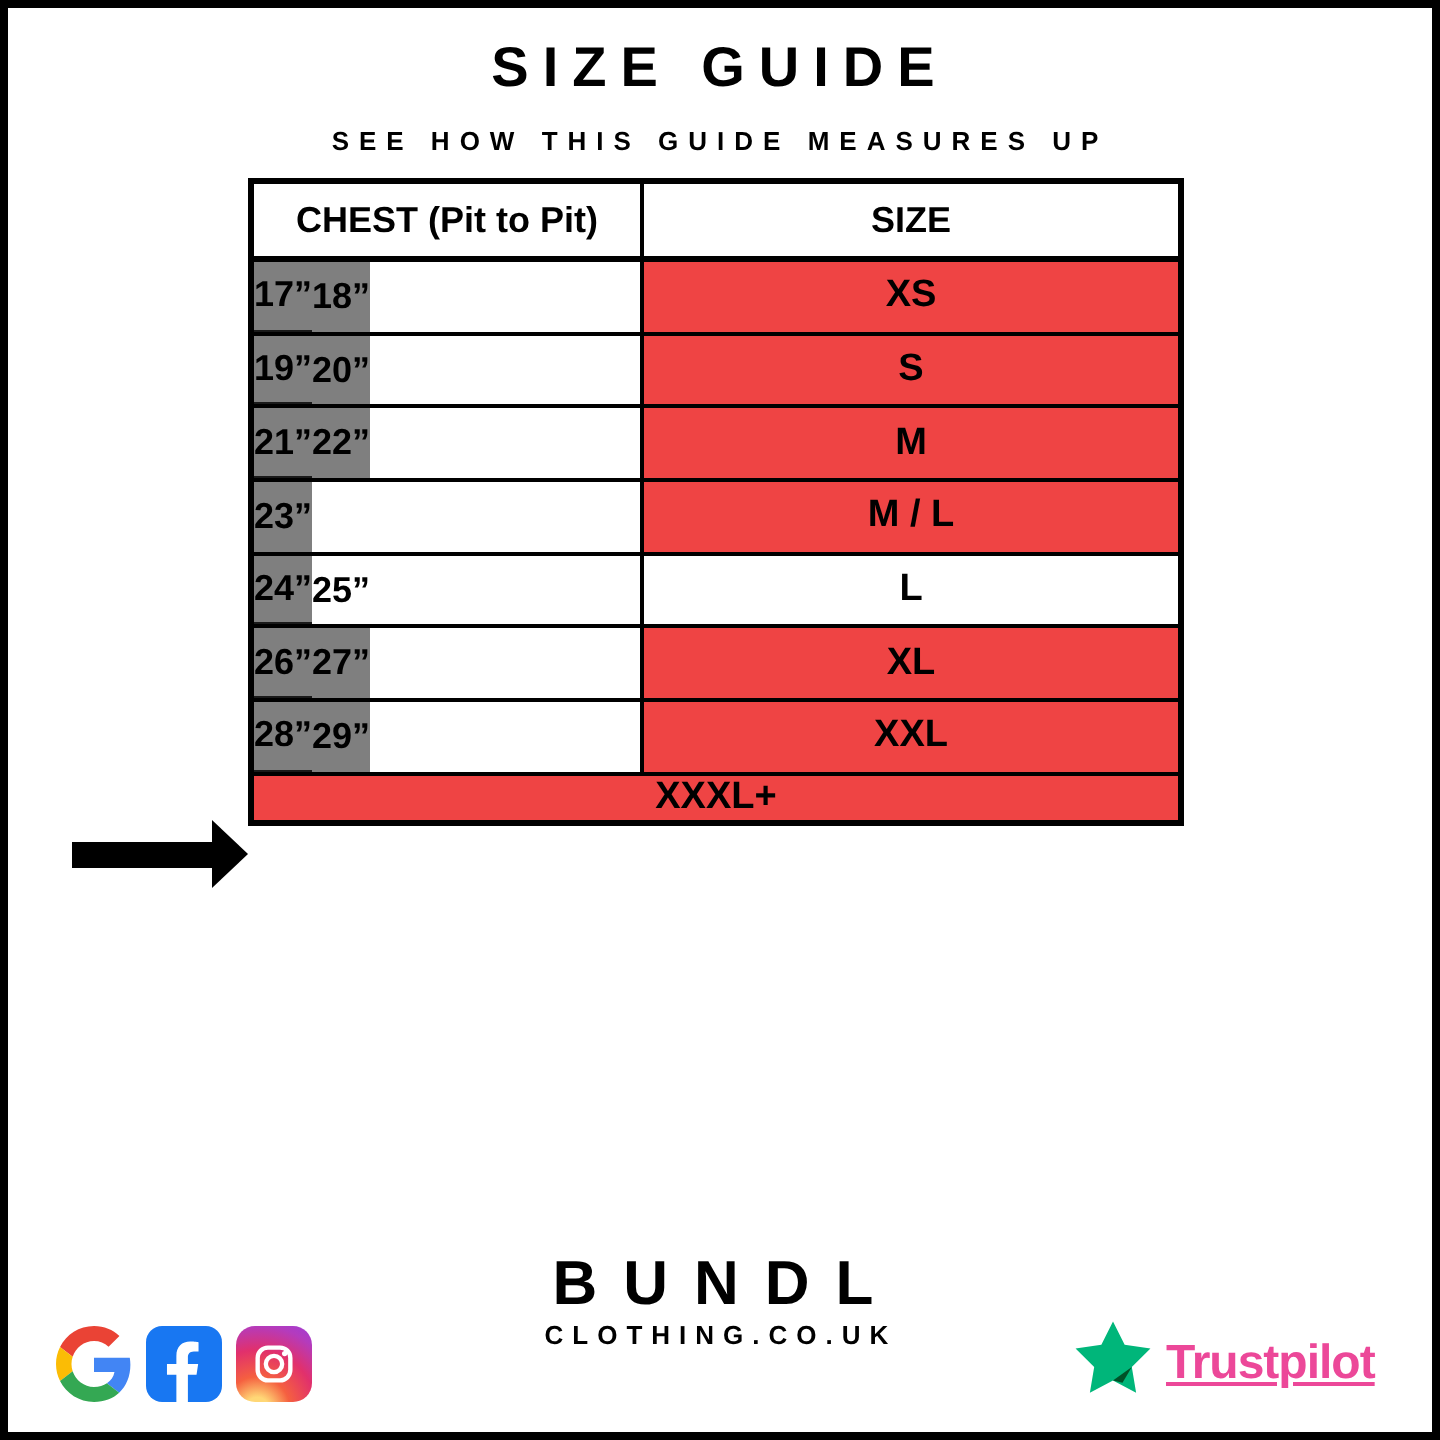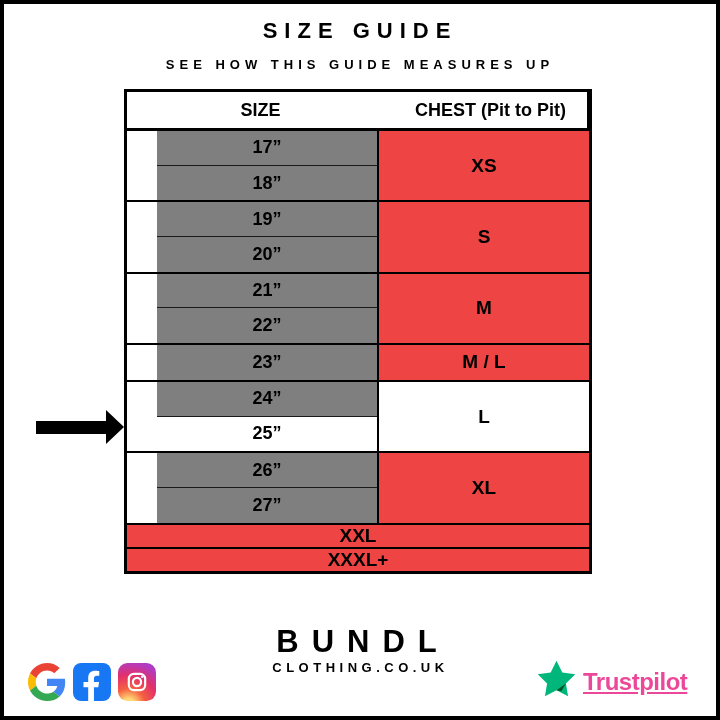--- a/index.html
+++ b/index.html
@@ -4,21 +4,21 @@
 <style>
   html,body{margin:0;padding:0;background:#e8e8e8;}
   .page{
     position:relative; width:720px; height:720px; box-sizing:border-box;
     background:#fff; border:4px solid #000; overflow:hidden;
     font-family:"Liberation Sans", sans-serif; color:#000;
   }
   
   .title{
     margin-top:14px; text-align:center;
-    font-size:22px; font-weight:800; letter-spacing:7px;
+    font-size:28px; font-weight:800; letter-spacing:7px;
   }
   .subtitle{
     margin-top:13px; text-align:center;
     font-size:13px; font-weight:700; letter-spacing:5px;
   }
   
   .tbl{
     position:absolute; left:120px; top:85px; width:468px;
     border:3px solid #000; background:#fff; box-sizing:border-box;
   }
@@ -26,22 +26,22 @@
     display:flex; height:36px; border-bottom:3px solid #000; background:#fff;
   }
   .th{
     display:flex; align-items:center; justify-content:center;
     font-weight:700; font-size:18px;
   }
   .th-chest{ width:195px; border-right:2px solid #000; box-sizing:border-box;}
   .th-size{ flex:1;}
   .group{ display:flex; border-bottom:2px solid #000;}
   .group:last-child{ border-bottom:none;}
-  .g-left{ width:222px; border-right:2px solid #000; box-sizing:border-box;
-    display:flex; flex-direction:column;margin-left:30px;}
+  .g-left{ width:195px; border-right:2px solid #000; box-sizing:border-box;
+    display:flex; flex-direction:row;}
   .chest-row{
     height:34.7px; box-sizing:border-box;
     display:flex; align-items:center; justify-content:center;
     font-weight:700; font-size:18px;
     background:#7F7F7F; border-bottom:1px solid #1a1a1a;
   }
   .chest-row:last-child{ border-bottom:none;}
   .g-right{
     flex:1; display:flex; align-items:center; justify-content:center;
     font-weight:700; font-size:19px; background:#ef4444;
@@ -77,22 +77,22 @@
 </head>
 <body>
 
 <div class="page">
 
   <div class="title">SIZE GUIDE</div>
   <div class="subtitle">SEE HOW THIS GUIDE MEASURES UP</div>
 
   <div class="tbl">
     <div class="tbl-header">
+      <div class="th th-chest">CHEST (Pit to Pit)</div>
       <div class="th th-size">SIZE</div>
-      <div class="th th-chest">CHEST (Pit to Pit)</div>
     </div>
     <div>
         <div class="group">
           <div class="g-left">
             <div class="chest-row">17”</div>
             <div class="chest-row">18”</div>
           </div>
           <div class="g-right">XS</div>
         </div>
         <div class="group">
@@ -123,20 +123,24 @@
           <div class="g-right white">L</div>
         </div>
         <div class="group">
           <div class="g-left">
             <div class="chest-row">26”</div>
             <div class="chest-row">27”</div>
           </div>
           <div class="g-right">XL</div>
         </div>
         <div class="group">
+          <div class="g-left">
+            <div class="chest-row">28”</div>
+            <div class="chest-row">29”</div>
+          </div>
           <div class="g-right">XXL</div>
         </div>
         <div class="group">
           <div class="g-right">XXXL+</div>
         </div>
       </div>
   </div>
 
   <div class="arrow-shaft"></div>
   <div class="arrow-head"></div>

